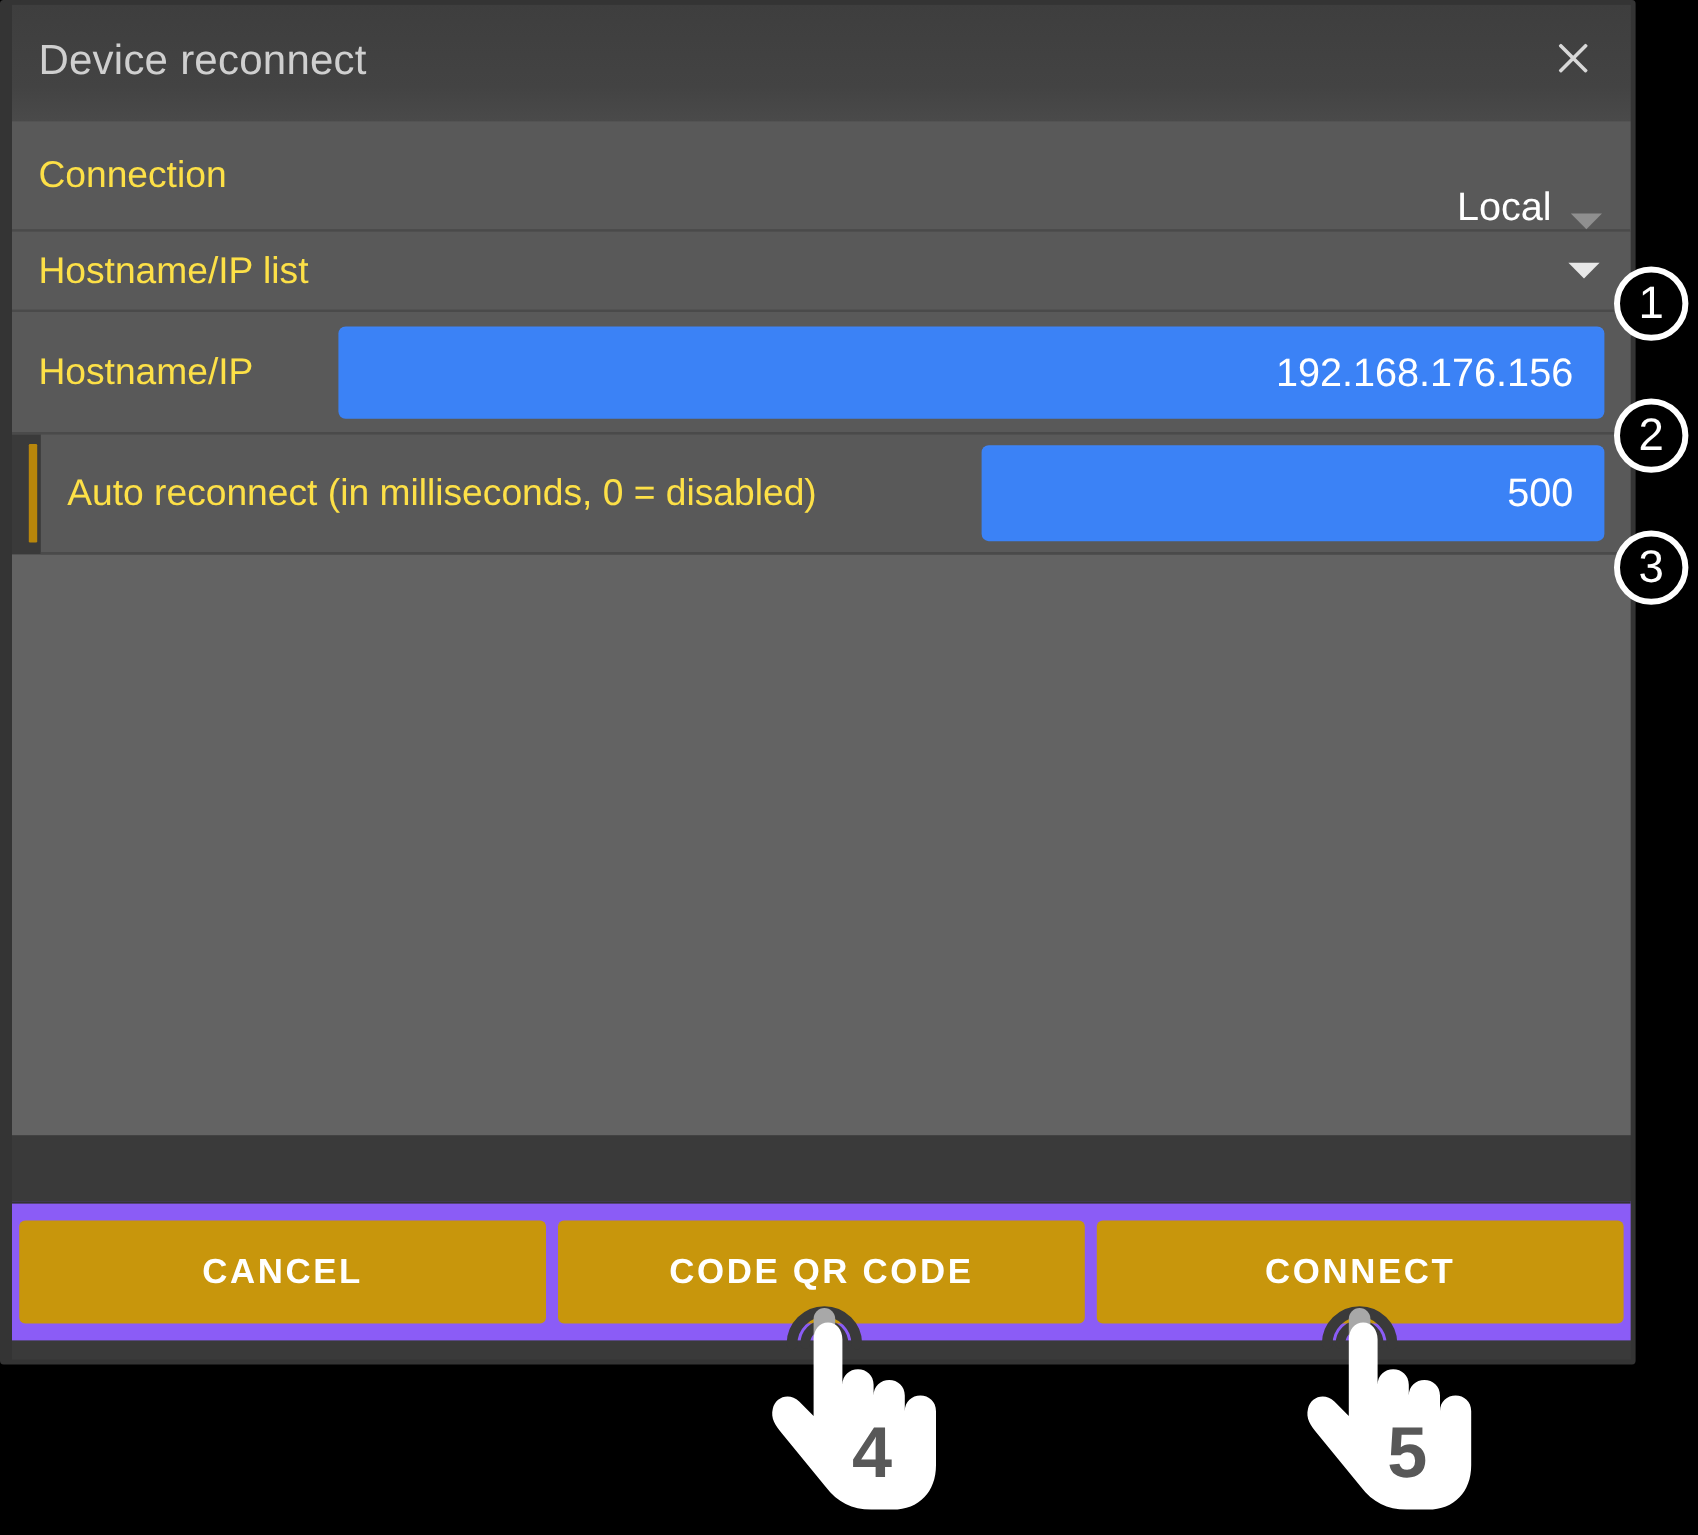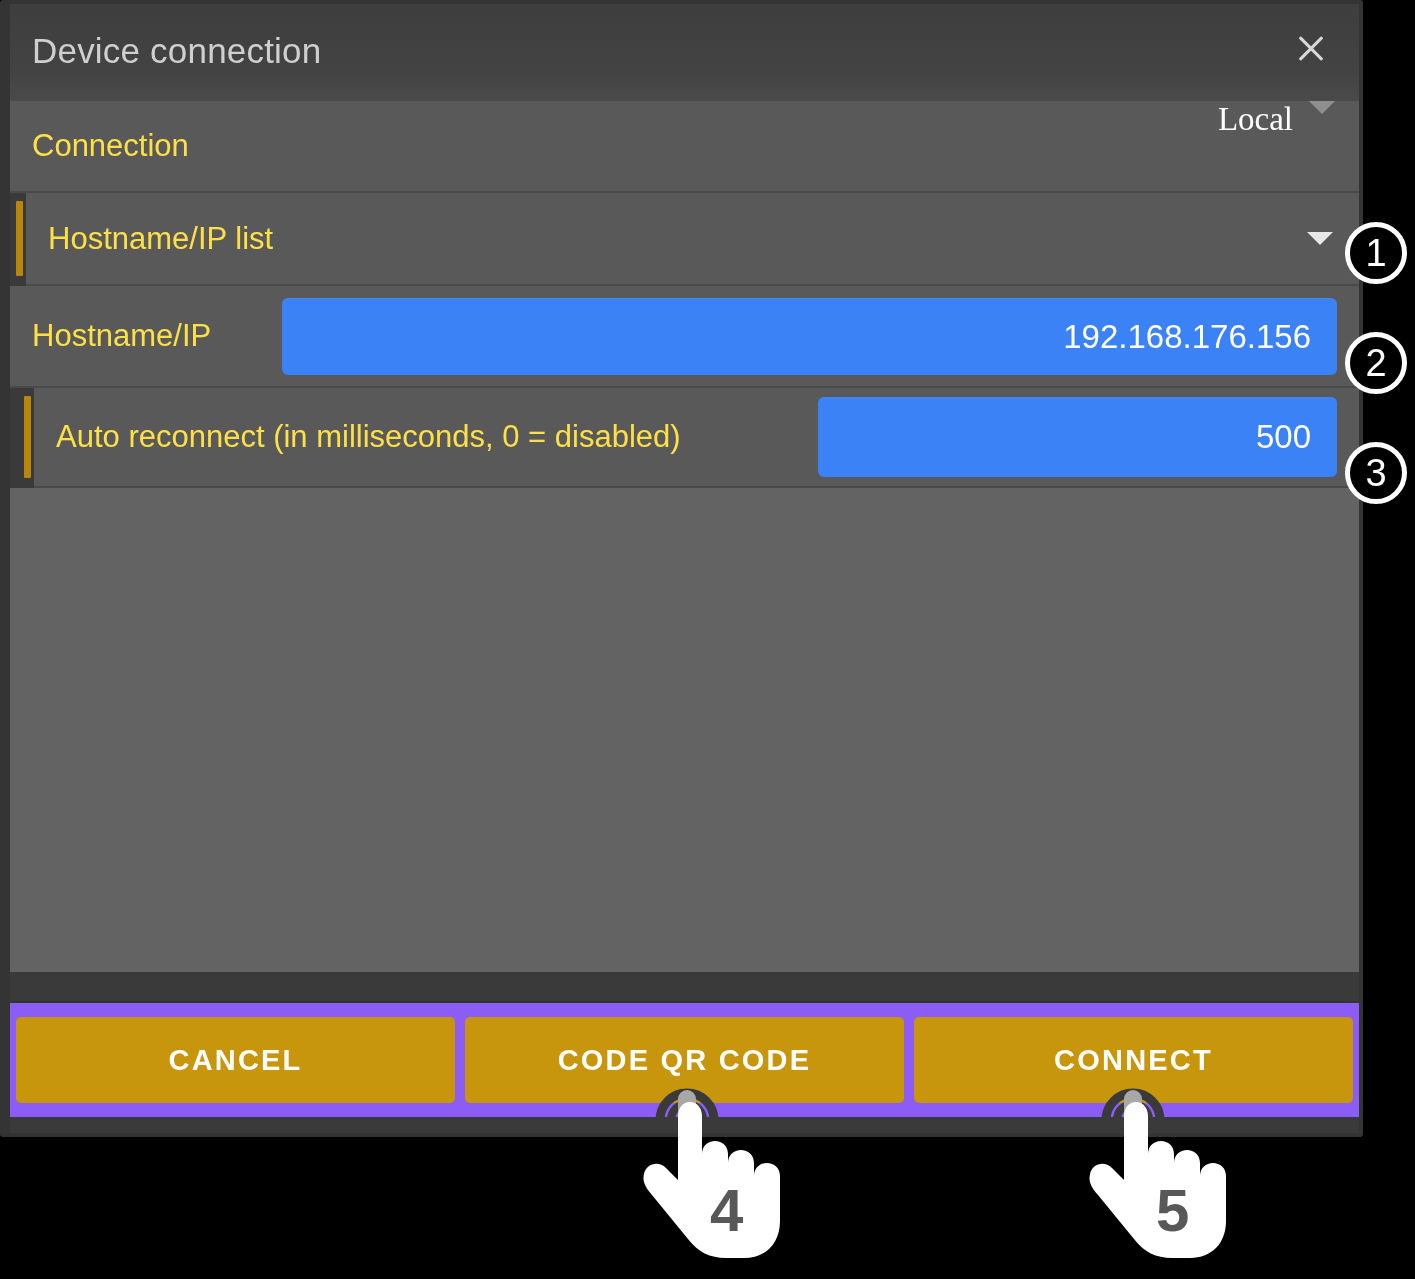--- a/index.html
+++ b/index.html
@@ -93,37 +93,36 @@
     border-radius: 1px;
   }
 
   #row-connection { height: 92px; }
   #connection-value-wrap {
     position: absolute;
     right: 24px;
     top: 0;
     bottom: 0;
     display: flex;
-    align-items: flex-start;
+    align-items: flex-end;
     gap: 16px;
-    font-family: Liberation Serif, serif;
   }
   #connection-value {
     font-size: 33px;
     color: #ffffff;
   }
   .caret {
     width: 0; height: 0;
     border-left: 13px solid transparent;
     border-right: 13px solid transparent;
     border-top: 13px solid #8f8f8f;
   }
   .caret-light { border-top-color: #e8e8e8; }
 
-  #row-hostlist { height: 93px; margin-left: 16px; }
+  #row-hostlist { height: 67px; }
   #hostlist-caret-wrap {
     position: absolute;
     right: 26px;
     top: 0; bottom: 0;
     display: flex;
     align-items: center;
   }
 
   #row-hostname { height: 102px; }
   #row-autoreconnect { height: 100px; margin-left: 24px; }
@@ -230,21 +229,21 @@
     color: #585858;
     font-family: "Liberation Sans", sans-serif;
   }
 </style>
 </head>
 <body>
 
 <div id="dialog">
 
   <div id="titlebar">
-    <div id="title-text">Device connection</div>
+    <div id="title-text">Device reconnect</div>
     <div id="close-icon"></div>
   </div>
 
   <div class="row" id="row-connection">
     <span class="row-label">Connection</span>
     <div id="connection-value-wrap">
       <span id="connection-value">Local</span>
       <span class="caret"></span>
     </div>
   </div>

